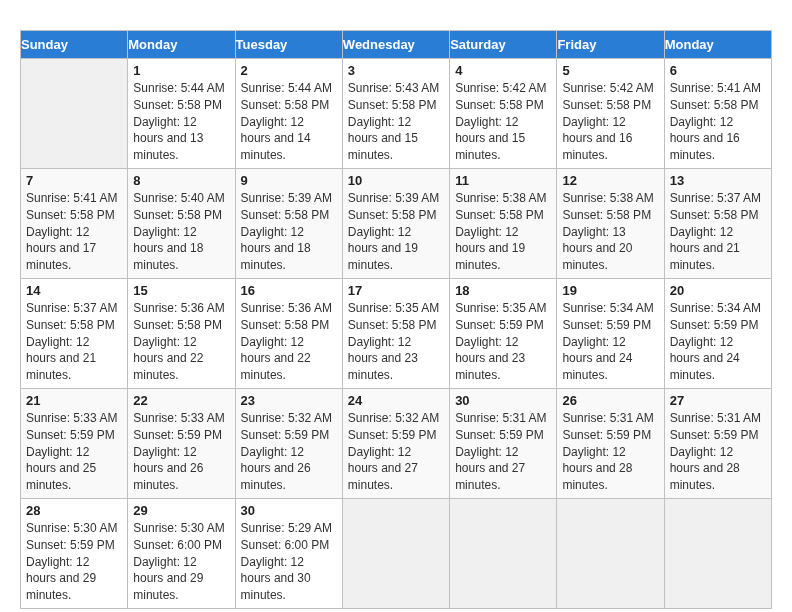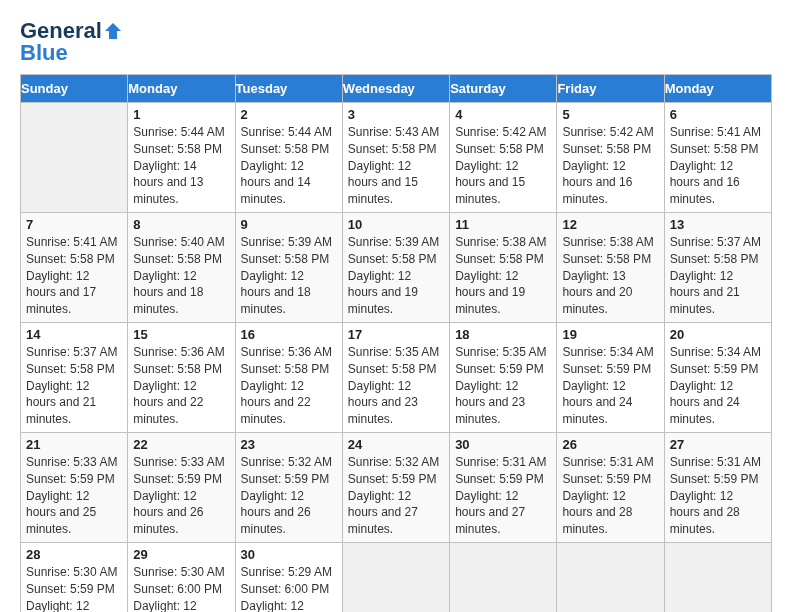--- a/index.html
+++ b/index.html
@@ -86,29 +86,20 @@
       background: #f9f9f9;
     }
     tr td.empty {
       background: #f0f0f0;
     }
   </style>
 </head>
 <body>
 
 <div class="header-area">
-  <div class="logo">
-    <div style="display:flex;align-items:center;">
-      <span class="logo-general">General</span>
-      <svg width="20" height="20" viewBox="0 0 20 20" style="margin:0 1px;">
-        <polygon points="10,2 18,10 14,10 14,18 6,18 6,10 2,10" fill="#2a7dd4"></polygon>
-      </svg>
-    </div>
-    <span class="logo-blue">Blue</span>
-  </div>
   <div class="title-area">
   </div>
 </div>
 
 <table>
   <thead>
     <tr id="header-row">
         <th>Sunday</th>
         <th>Monday</th>
         <th>Tuesday</th>
@@ -119,21 +110,21 @@
       </tr>
   </thead>
   <tbody id="calendar-body">
       <tr>
         <td class="empty"></td>
         <td>
         <span class="day-num">1</span>
         <div class="day-info">
           <span>Sunrise: 5:44 AM</span><br>
           <span>Sunset: 5:58 PM</span><br>
-          <span>Daylight: 14 hours and 13 minutes.</span>
+          <span>Daylight: 12 hours and 13 minutes.</span>
         </div>
       </td>
         <td>
         <span class="day-num">2</span>
         <div class="day-info">
           <span>Sunrise: 5:44 AM</span><br>
           <span>Sunset: 5:58 PM</span><br>
           <span>Daylight: 12 hours and 14 minutes.</span>
         </div>
       </td>

